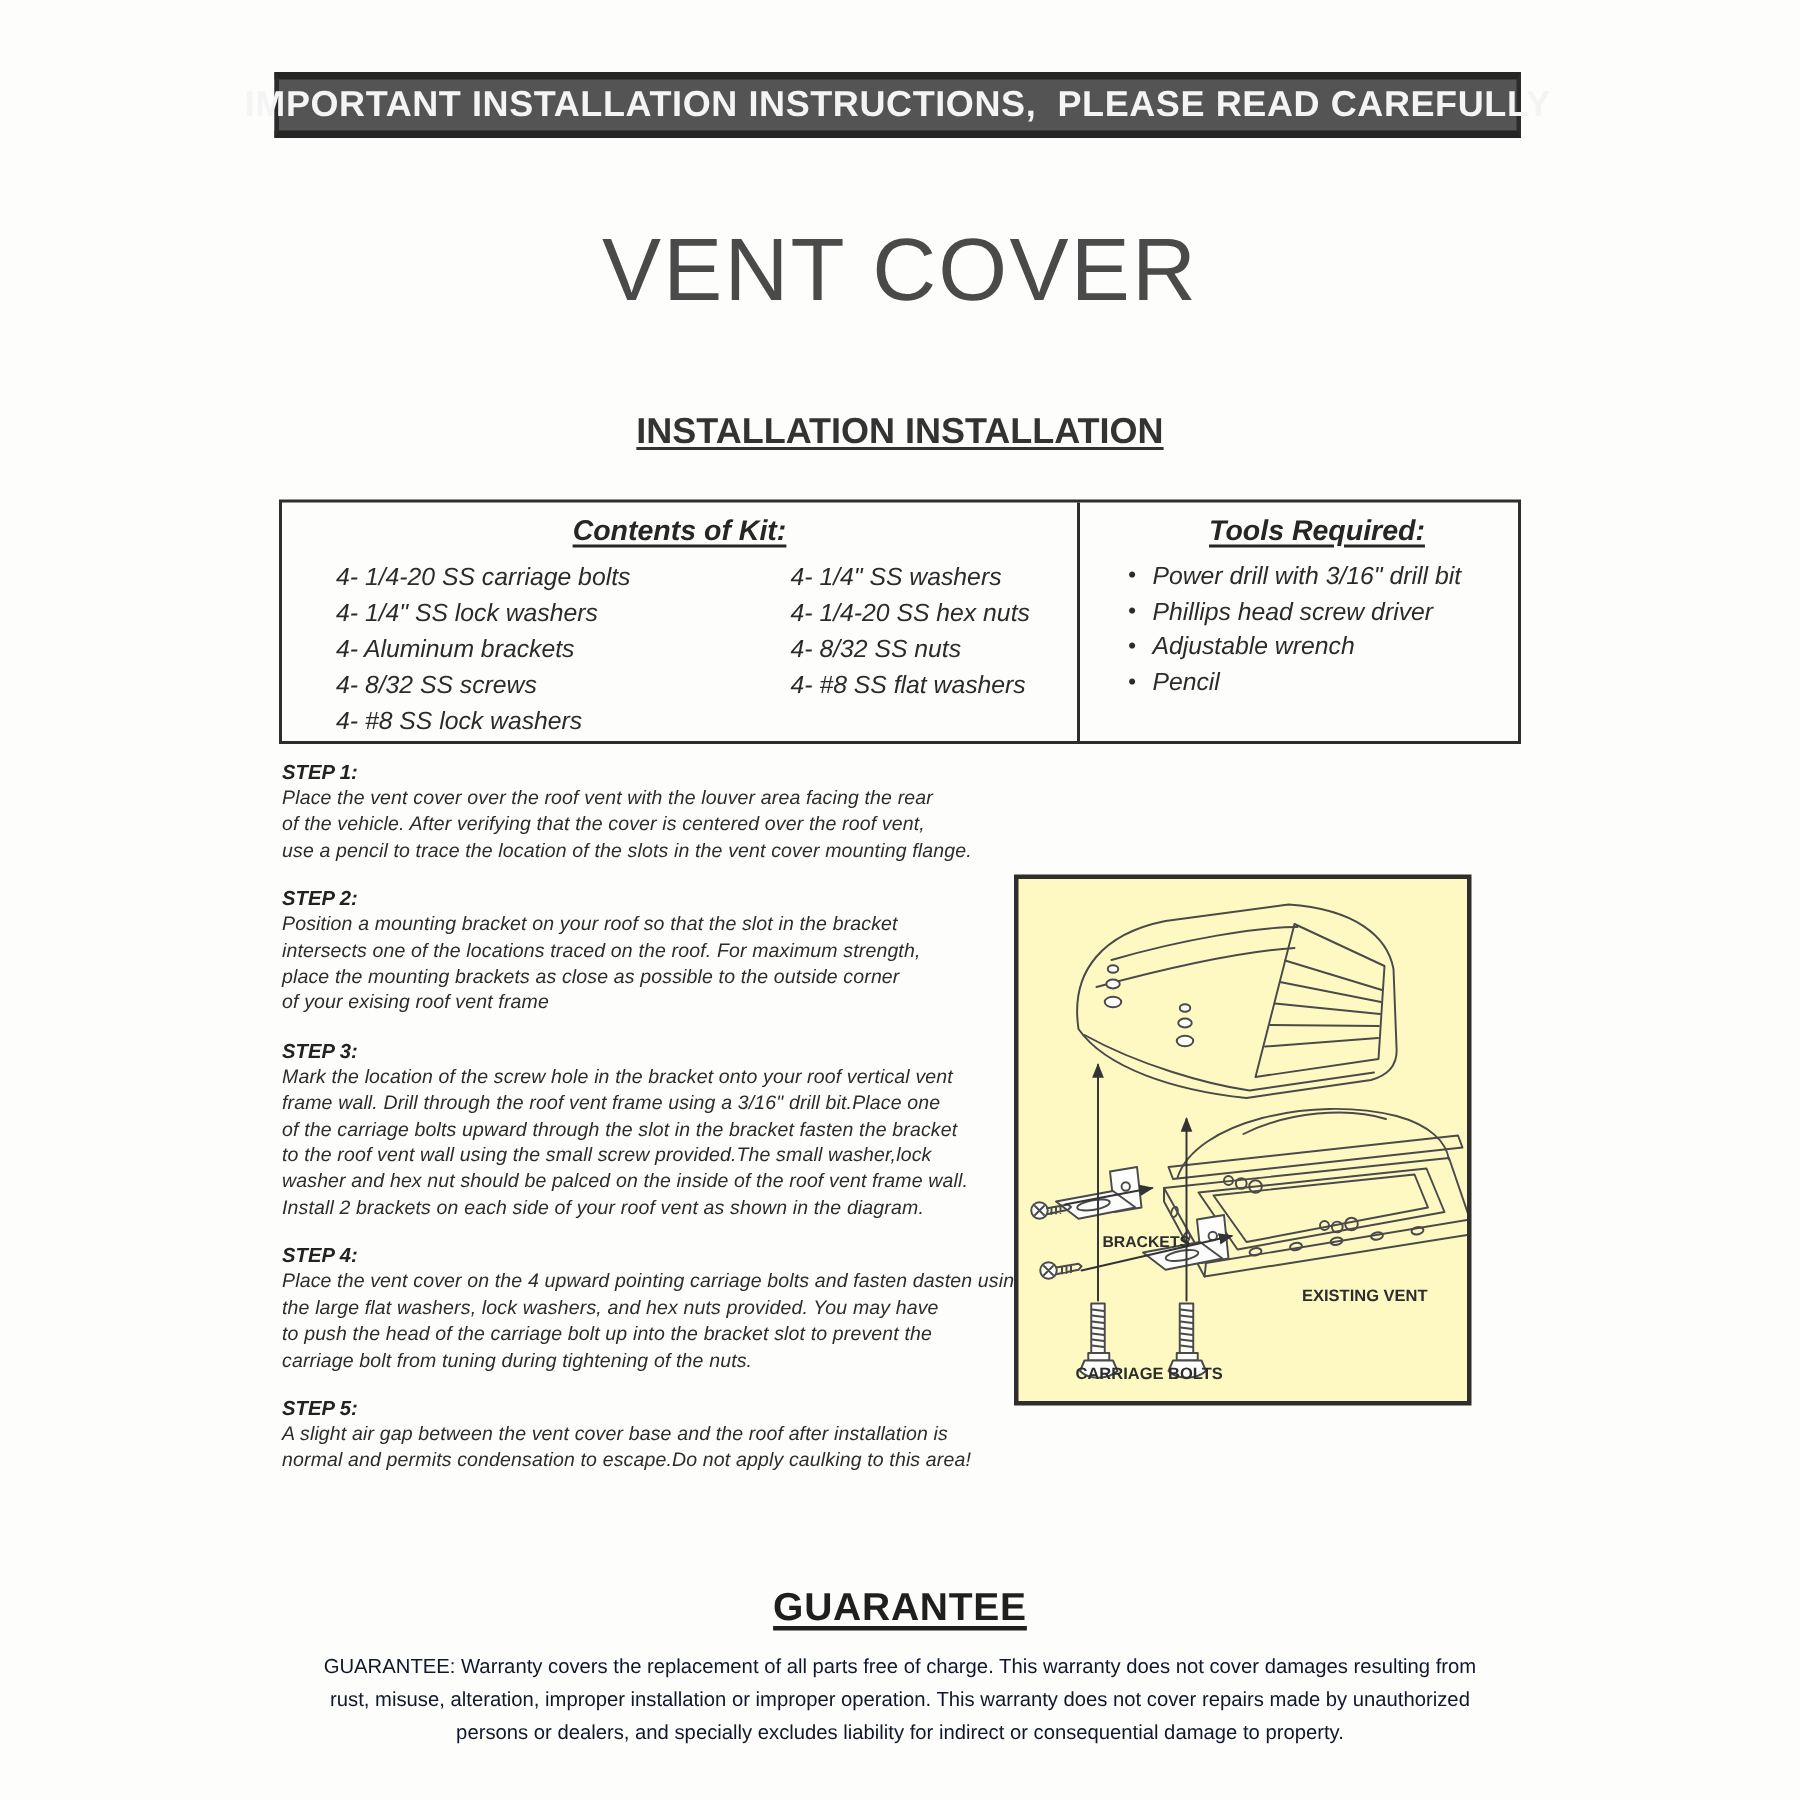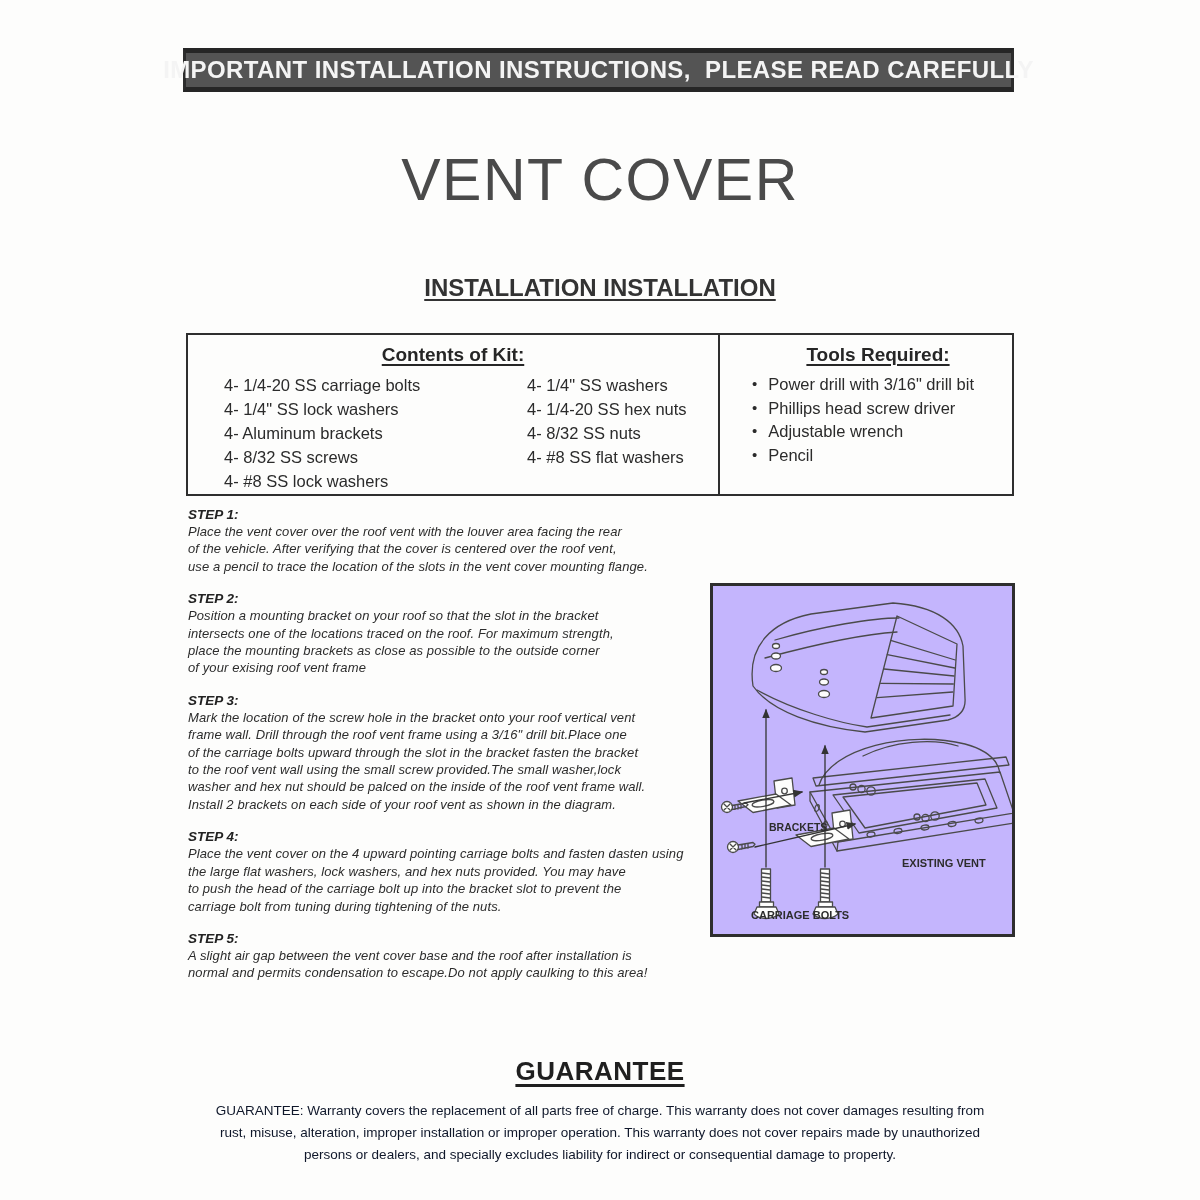--- a/index.html
+++ b/index.html
@@ -28,21 +28,21 @@
   .section-heading{
     position:absolute; left:0; right:0; top:274px; text-align:center;
     font-size:24px; font-weight:bold; color:#333;
     text-decoration:underline; text-decoration-thickness:2px; text-underline-offset:3px;
   }
 
   .kit-table{
     position:absolute; left:186px; top:333px; width:828px; height:163px;
     border:2px solid var(--line); display:flex; background:#fdfdfc;
   }
-  .cell{padding-top:9px;}
+  .cell{padding-top:9px;font-style:italic;}
   .kit-cell{width:532px; border-right:2px solid var(--line);}
   .tools-cell{flex:1; padding-left:32px; padding-right:8px;}
   .cell-heading{
     text-align:center; font-size:19px; font-weight:bold; color:#262626;
     text-decoration:underline; text-decoration-thickness:2px; text-underline-offset:3px;
     margin-bottom:7px;
   }
   .kit-cols{display:flex; padding-left:36px;}
   .kit-col{list-style:none;}
   .kit-col.first{width:303px;}
@@ -50,22 +50,22 @@
   .tools-list{list-style:none;}
   .tools-list li{font-size:16.5px; line-height:23.5px; color:#2b2b2b; display:flex; align-items:baseline; white-space:nowrap;}
   .tools-list .bullet{font-size:15px; margin-right:11px; position:relative; top:-1px;}
 
   .steps{position:absolute; left:188px; top:506px; width:540px;font-style:italic;}
   .step{margin-bottom:15px;}
   .step-label{font-size:13.5px; font-weight:bold; line-height:17px; color:#222;}
   .step-text{font-size:13px; line-height:17.4px; white-space:pre-line; color:#2c2c2c; letter-spacing:.1px;}
 
   .diagram{
-    position:absolute; left:710px; top:583px; width:305px; height:354px;
-    border:3px solid var(--line); background:#c4b5fd;text-decoration:underline;
+    position:absolute; left:676px; top:583px; width:305px; height:354px;
+    border:3px solid var(--line); background:#fef9c3;text-decoration:underline;
   }
   .diagram svg{display:block; width:100%; height:100%;}
   .diagram text{font-family:"Liberation Sans","DejaVu Sans",sans-serif; font-weight:bold; fill:#2d2d2d;}
 
   .guarantee-heading{
     position:absolute; left:0; right:0; top:1056px; text-align:center;
     font-size:26px; font-weight:bold; color:#1f1f1f; letter-spacing:.5px;
     text-decoration:underline; text-decoration-thickness:2.5px; text-underline-offset:4px;
   }
   .guarantee-text{

